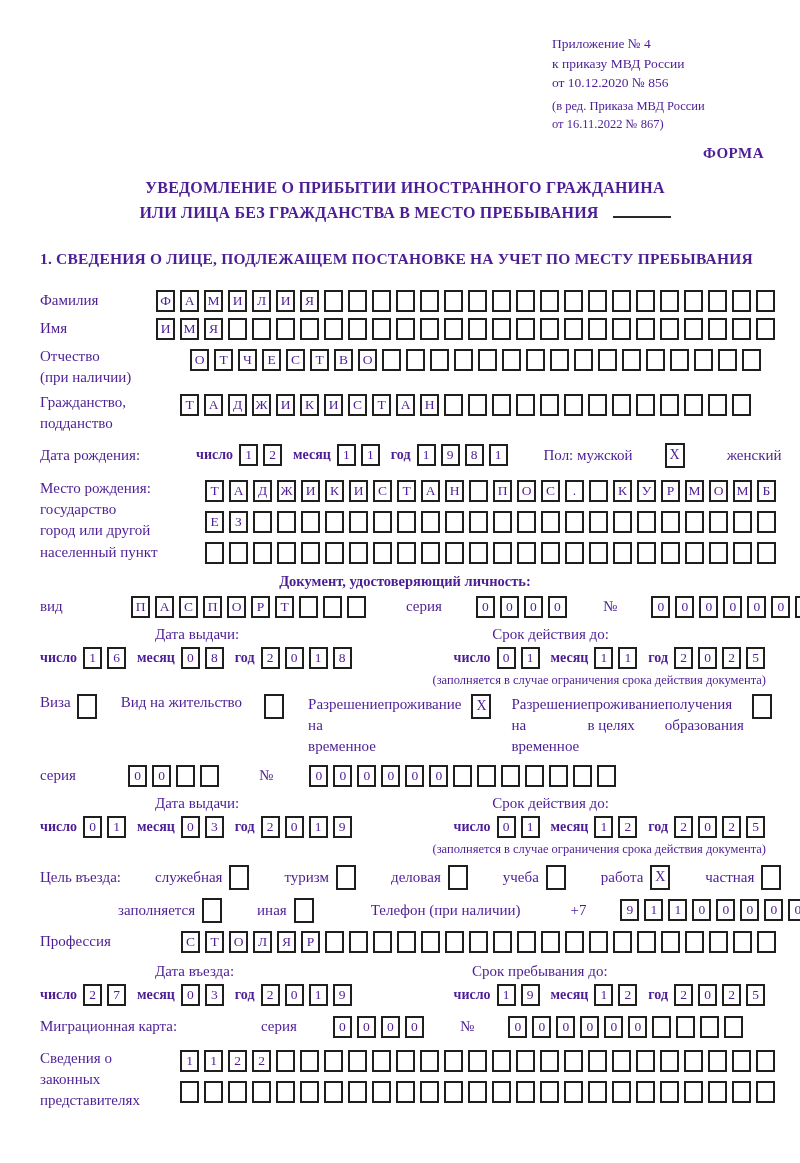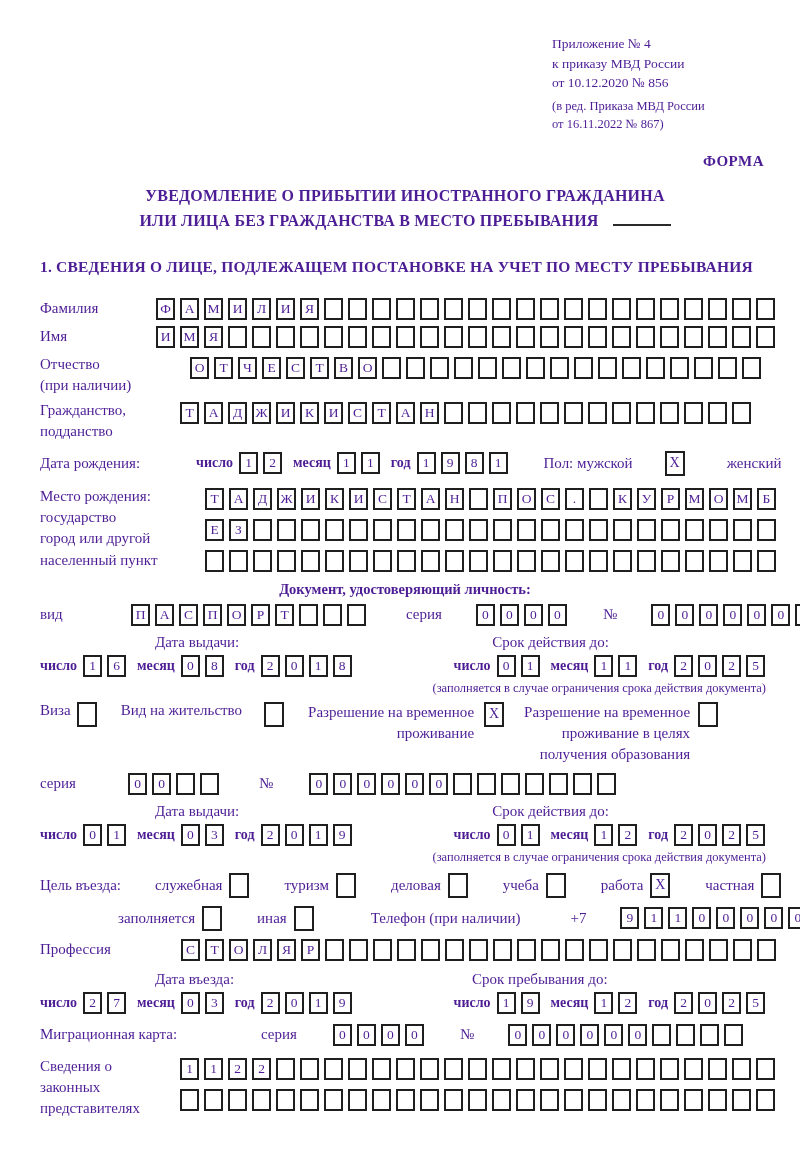--- a/index.html
+++ b/index.html
@@ -4,40 +4,40 @@
 <style>
   html,body{margin:0;padding:0;background:#ffffff;}
   .page{
     width:800px;height:1163px;box-sizing:border-box;position:relative;
     background:#ffffff;color:#4c1d95;
     font-family:"Liberation Serif","DejaVu Serif",serif;
     padding:34px 30px 16px 40px;overflow:hidden;
   }
   .hdr{margin-left:512px;font-size:13.5px;line-height:1.45;}
   .hdr-note{margin-top:4px;font-size:12.5px;line-height:1.45;}
-  .forma{text-align:right;padding-right:6px;margin-top:20px;font-weight:bold;font-size:15px;letter-spacing:.5px;}
+  .forma{text-align:right;padding-right:6px;margin-top:12px;font-weight:bold;font-size:15px;letter-spacing:.5px;}
   .title{text-align:center;margin-top:14px;font-weight:bold;font-size:16px;line-height:1.55;letter-spacing:.2px;}
   .blank{display:inline-block;width:58px;border-bottom:2.5px solid #2a2a2a;margin-left:14px;height:14px;}
   .sec{margin-top:24px;font-weight:bold;font-size:15.5px;letter-spacing:.2px;white-space:nowrap;}
   .row{display:flex;align-items:center;gap:26px;}
   .row2{display:flex;align-items:flex-start;}
   .lbl{font-size:15px;flex:none;}
   .lblcol{font-size:15px;line-height:1.42;flex:none;}
   .cells{display:inline-flex;gap:5px;flex:none;}
   .cellstack{display:flex;flex-direction:column;gap:9px;}
   .box{box-sizing:border-box;width:19px;height:22px;border:2px solid #1f1f1f;display:inline-flex;
        align-items:center;justify-content:center;font-size:13.5px;flex:none;background:#fff;}
   .cbox{box-sizing:border-box;width:20px;height:25px;border:2px solid #1f1f1f;display:inline-flex;
         align-items:center;justify-content:center;font-size:14px;flex:none;background:#fff;}
   .dategroup{display:inline-flex;align-items:center;}
   .dategroup .dg-lbl{font-size:14px;margin:0 6px 0 11px;flex:none;font-weight:bold;}
   .dategroup .dg-lbl.first{margin-left:0;}
   .p-opt{display:inline-flex;align-items:center;margin-right:9px;}
   .p-opt .cbox{margin-left:7px;}
-  .opt-lines{display:inline-flex;flex-direction:column;text-align:right;font-size:15px;line-height:1.4;}
+  .opt-lines{display:inline-flex;flex-direction:row;text-align:left;font-size:15px;line-height:1.4;}
   .note{font-size:12.5px;}
   .note.right{text-align:right;padding-right:4px;}
   .doc-title{text-align:center;font-weight:bold;font-size:14.5px;margin-top:9px;}
   .intro{font-size:15px;line-height:1.65;margin-top:8px;}
   .mt4{margin-top:4px;}.mt6{margin-top:6px;}.mt8{margin-top:8px;}.mt10{margin-top:10px;}.mt22{margin-top:22px;}
   .w90{width:90px;}.w150{width:150px;}.w140{width:140px;}.w165{width:165px;}.w115{width:115px;}.w65{width:65px;}
 </style>
 </head>
 <body>
 

